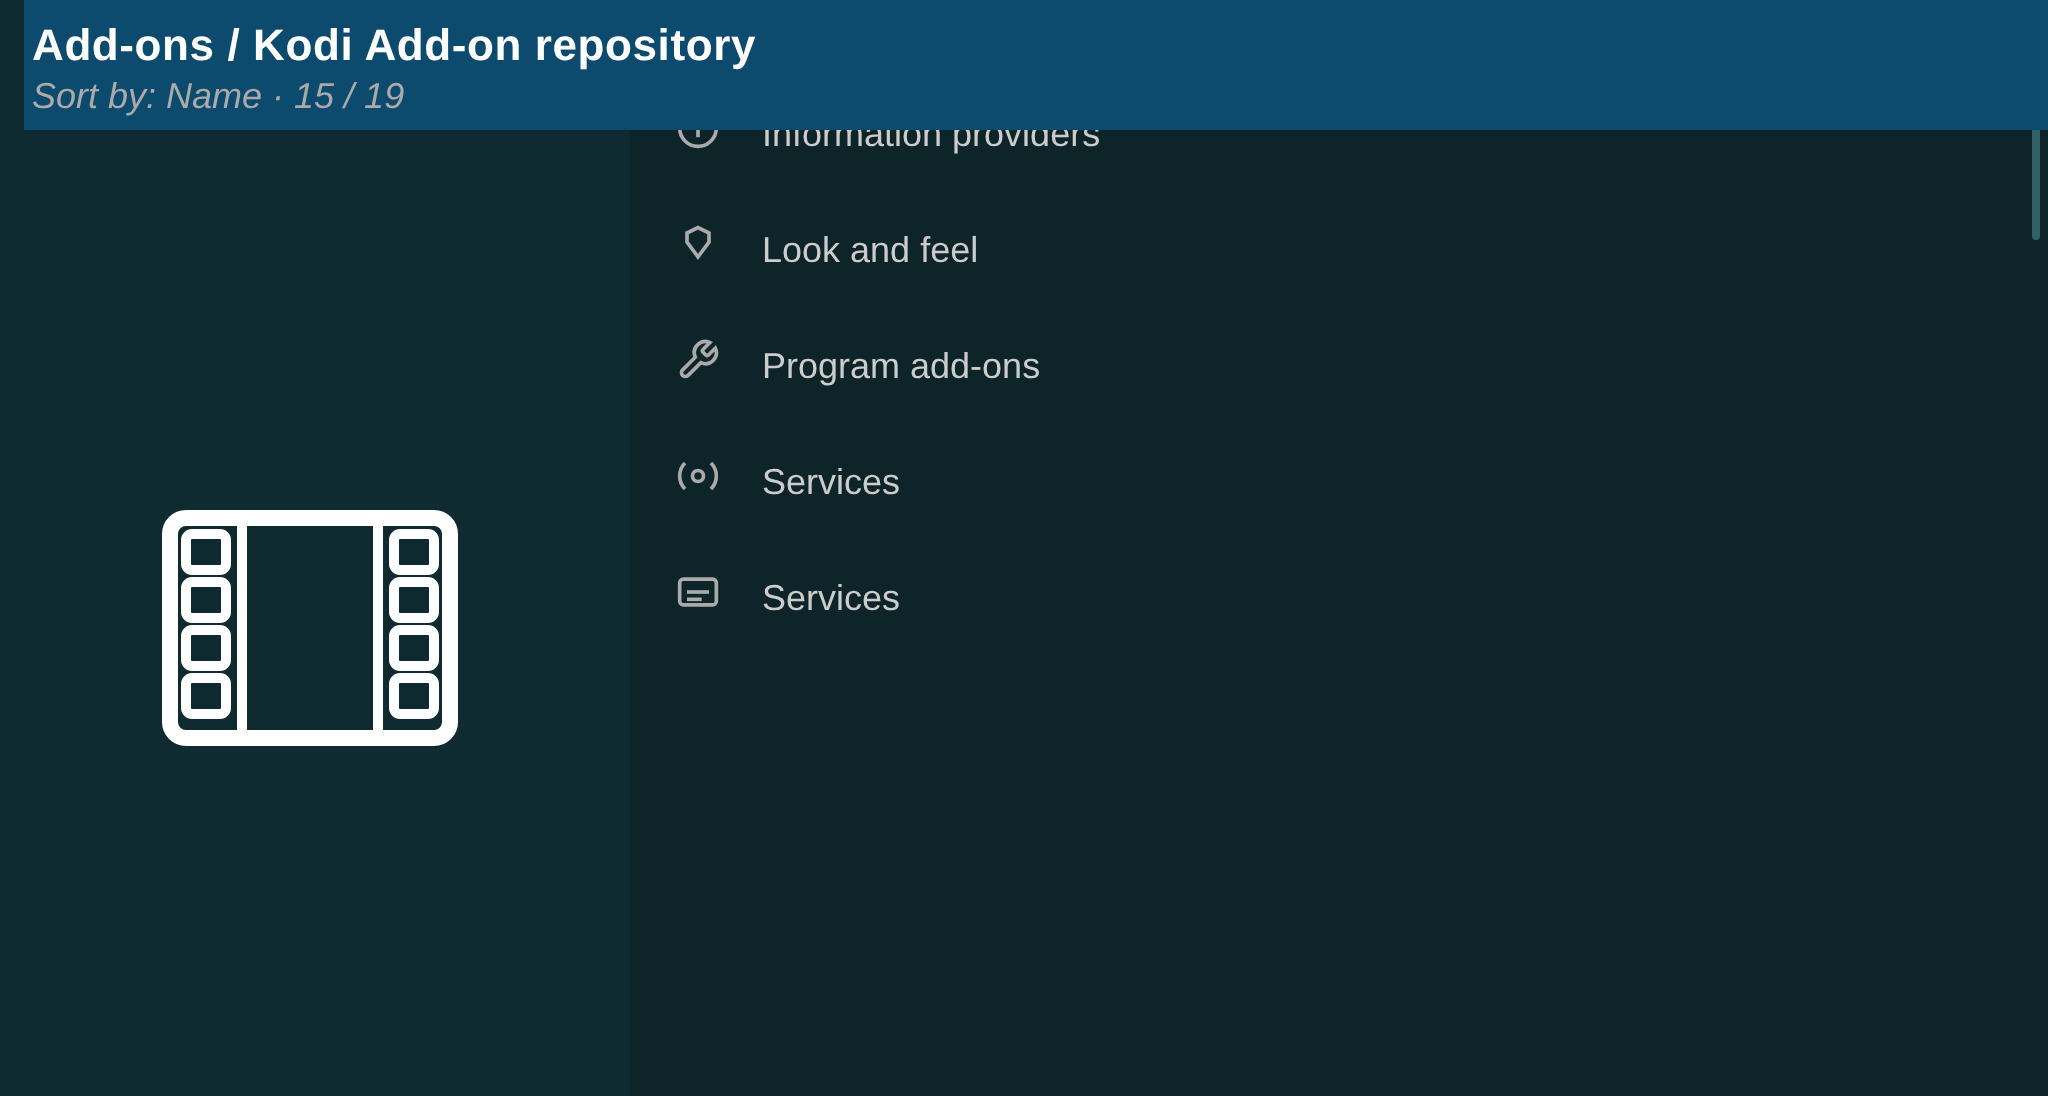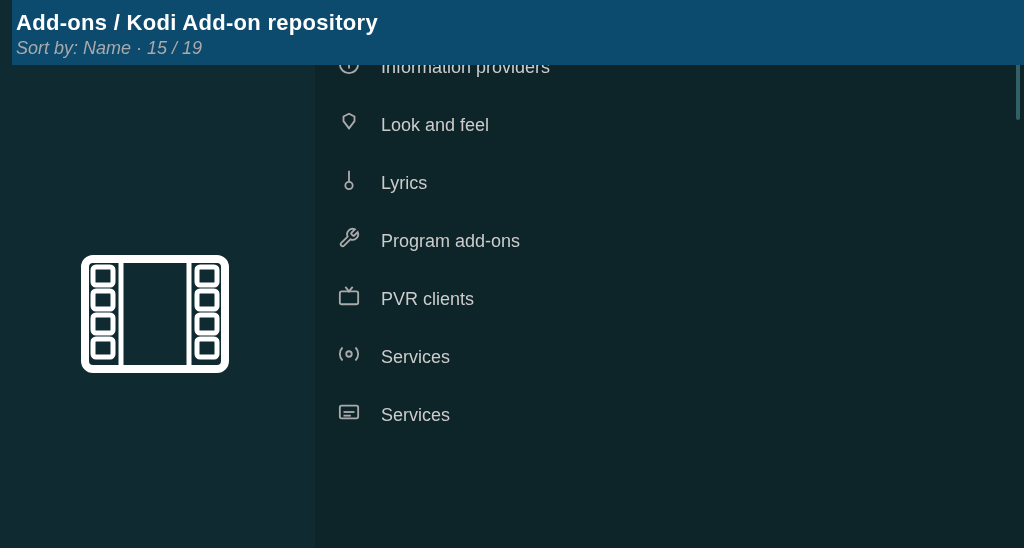--- a/index.html
+++ b/index.html
@@ -208,50 +208,32 @@
 
   <div class="menu-item">
     <div class="menu-icon">
       <svg width="22" height="22" viewBox="0 0 24 24" fill="none" stroke="#aaa" stroke-width="2">
           <path d="M18 11V6l-6-3-6 3v5l6 8 6-8z"></path>
         </svg>
     </div>
     <div class="menu-label">Look and feel</div>
   </div>
 
-  <div class="menu-item">
-    <div class="menu-icon">
-      <svg width="22" height="22" viewBox="0 0 24 24" fill="none" stroke="#aaa" stroke-width="2">
-          <line x1="12" y1="2" x2="12" y2="14"></line>
-          <circle cx="12" cy="18" r="4"></circle>
-        </svg>
-    </div>
-    <div class="menu-label">Lyrics</div>
-  </div>
 
 
 
   <div class="menu-item">
     <div class="menu-icon">
       <svg width="22" height="22" viewBox="0 0 24 24" fill="none" stroke="#aaa" stroke-width="2">
           <path d="M14.7 6.3a1 1 0 0 0 0 1.4l1.6 1.6a1 1 0 0 0 1.4 0l3.77-3.77a6 6 0 0 1-7.94 7.94l-6.91 6.91a2.12 2.12 0 0 1-3-3l6.91-6.91a6 6 0 0 1 7.94-7.94l-3.76 3.76z"></path>
         </svg>
     </div>
     <div class="menu-label">Program add-ons</div>
   </div>
 
-  <div class="menu-item">
-    <div class="menu-icon">
-      <svg width="22" height="22" viewBox="0 0 24 24" fill="none" stroke="#aaa" stroke-width="2">
-          <rect x="2" y="7" width="20" height="14" rx="2"></rect>
-          <path d="M16 2l-4 5-4-5"></path>
-        </svg>
-    </div>
-    <div class="menu-label">PVR clients</div>
-  </div>
 
   <div class="menu-item">
     <div class="menu-icon">
       <svg width="22" height="22" viewBox="0 0 24 24" fill="none" stroke="#aaa" stroke-width="2">
           <circle cx="12" cy="12" r="3"></circle>
           <path d="M19.07 4.93a10 10 0 0 1 0 14.14M4.93 4.93a10 10 0 0 0 0 14.14"></path>
         </svg>
     </div>
     <div class="menu-label">Services</div>
   </div>

